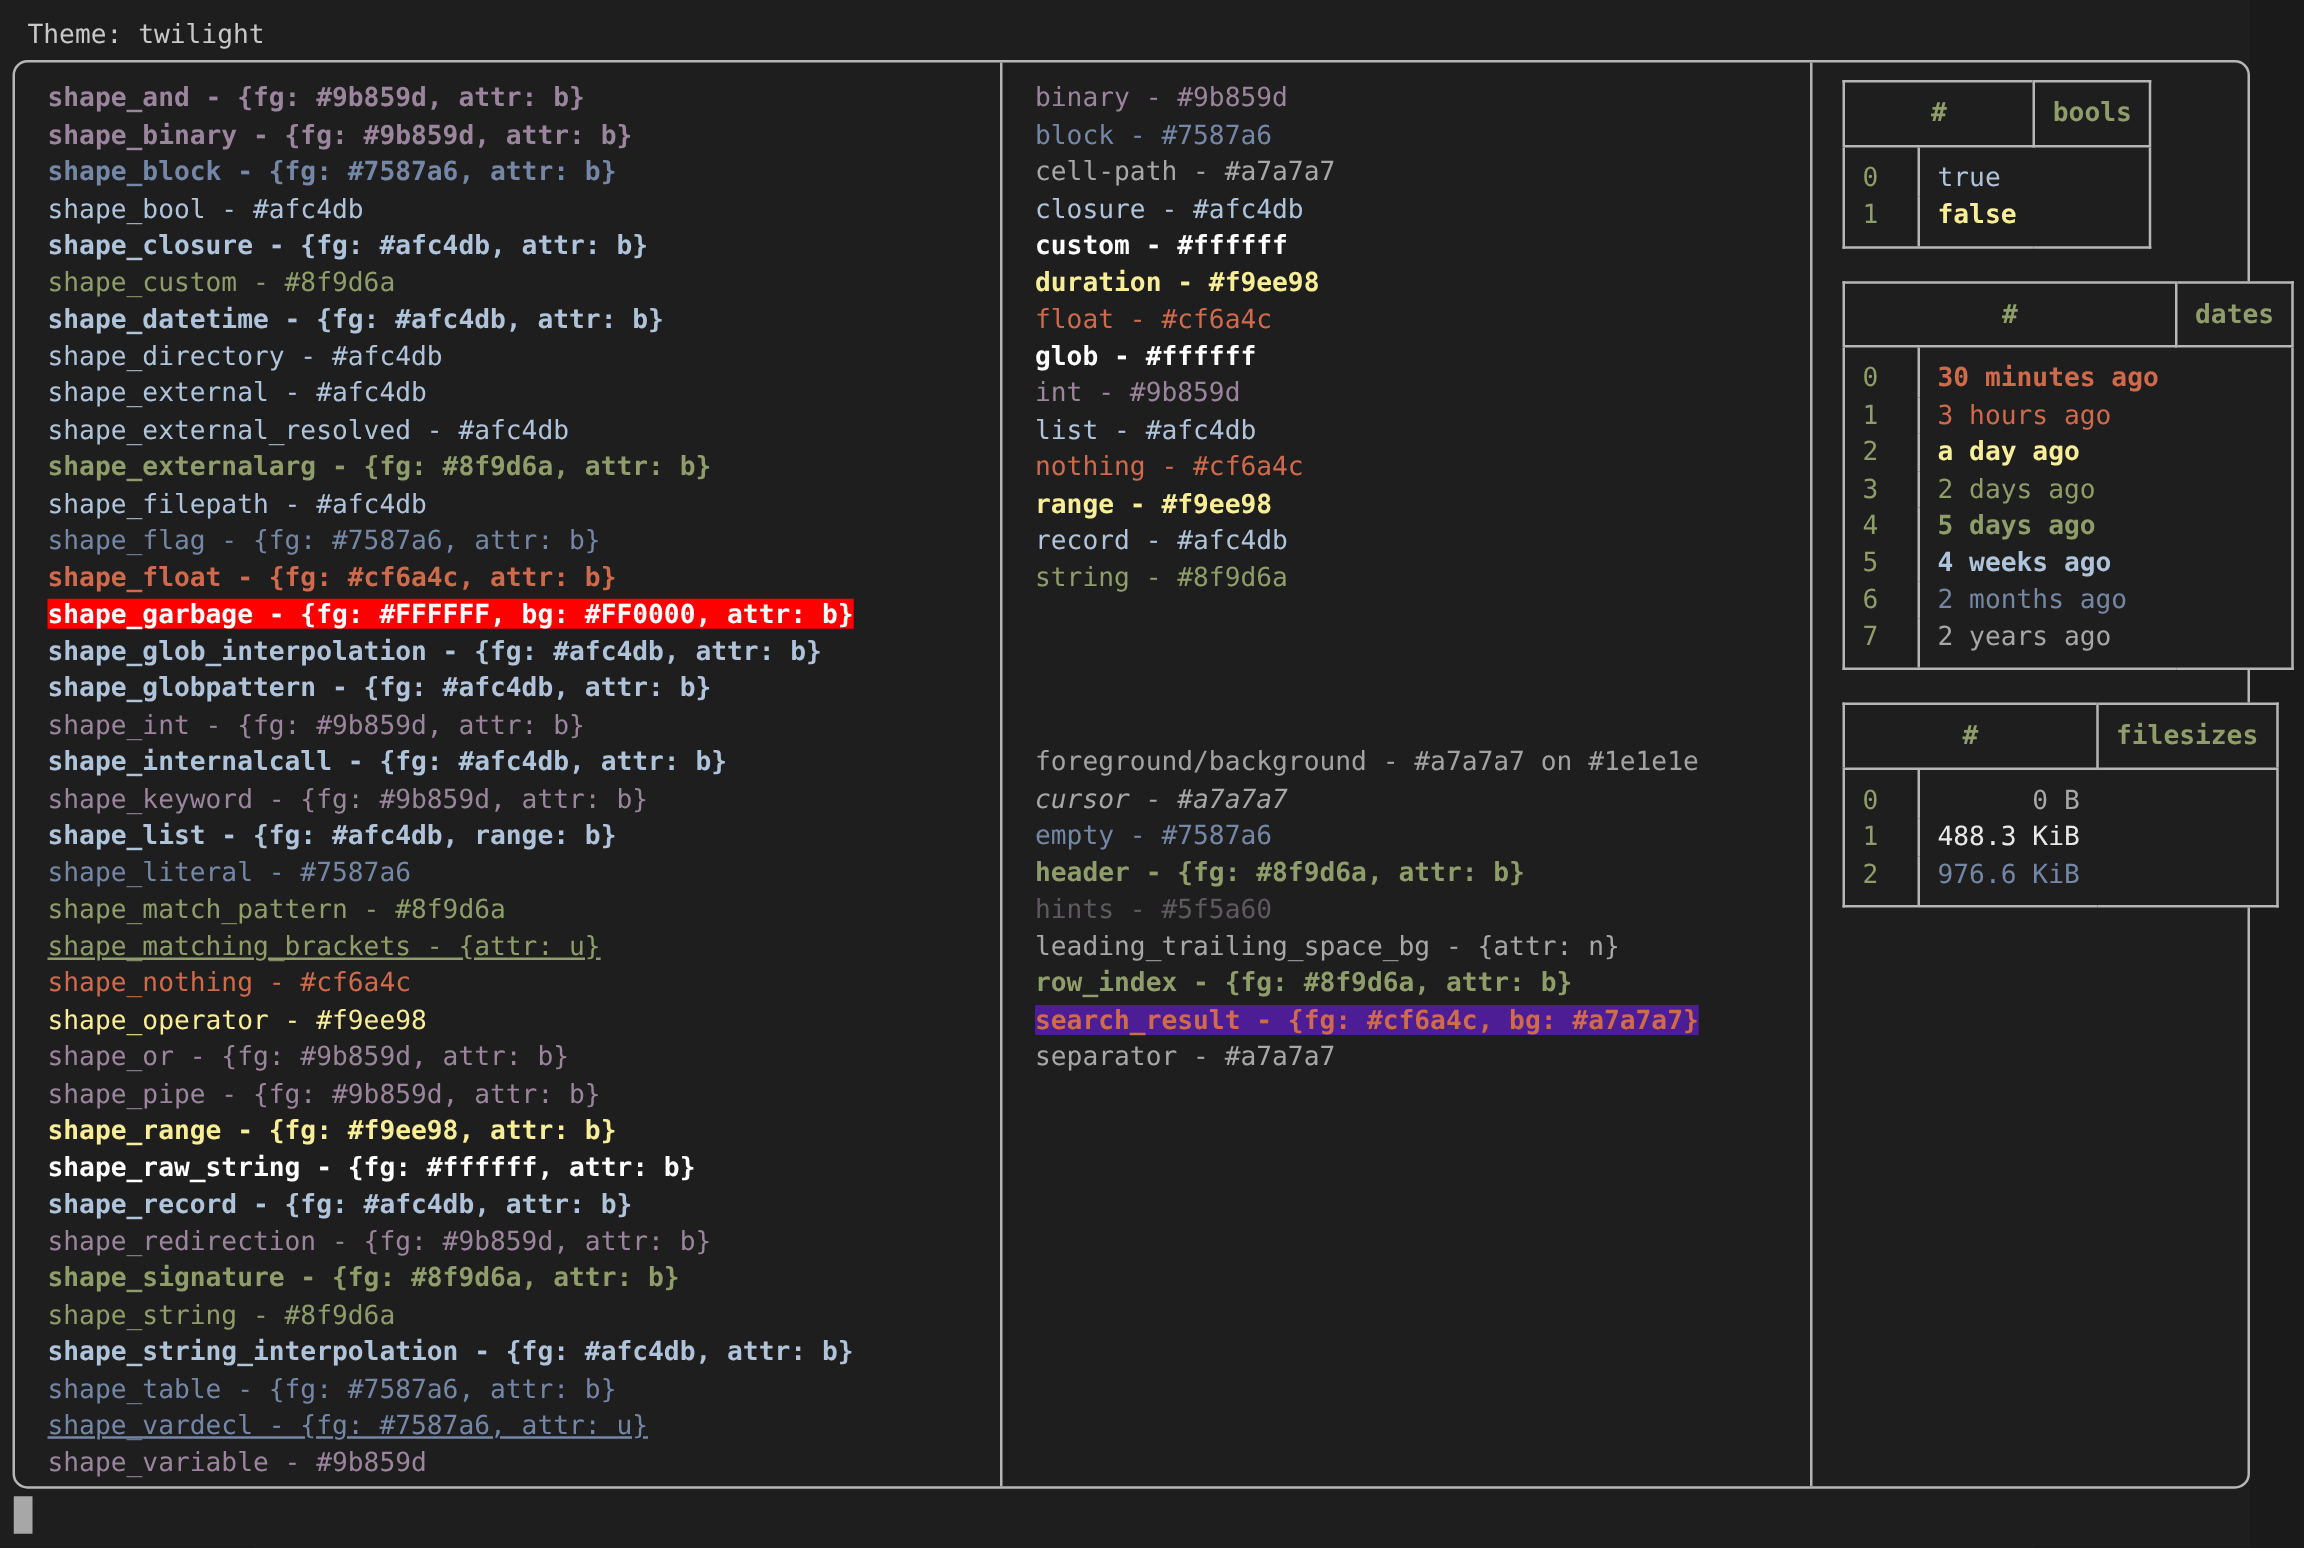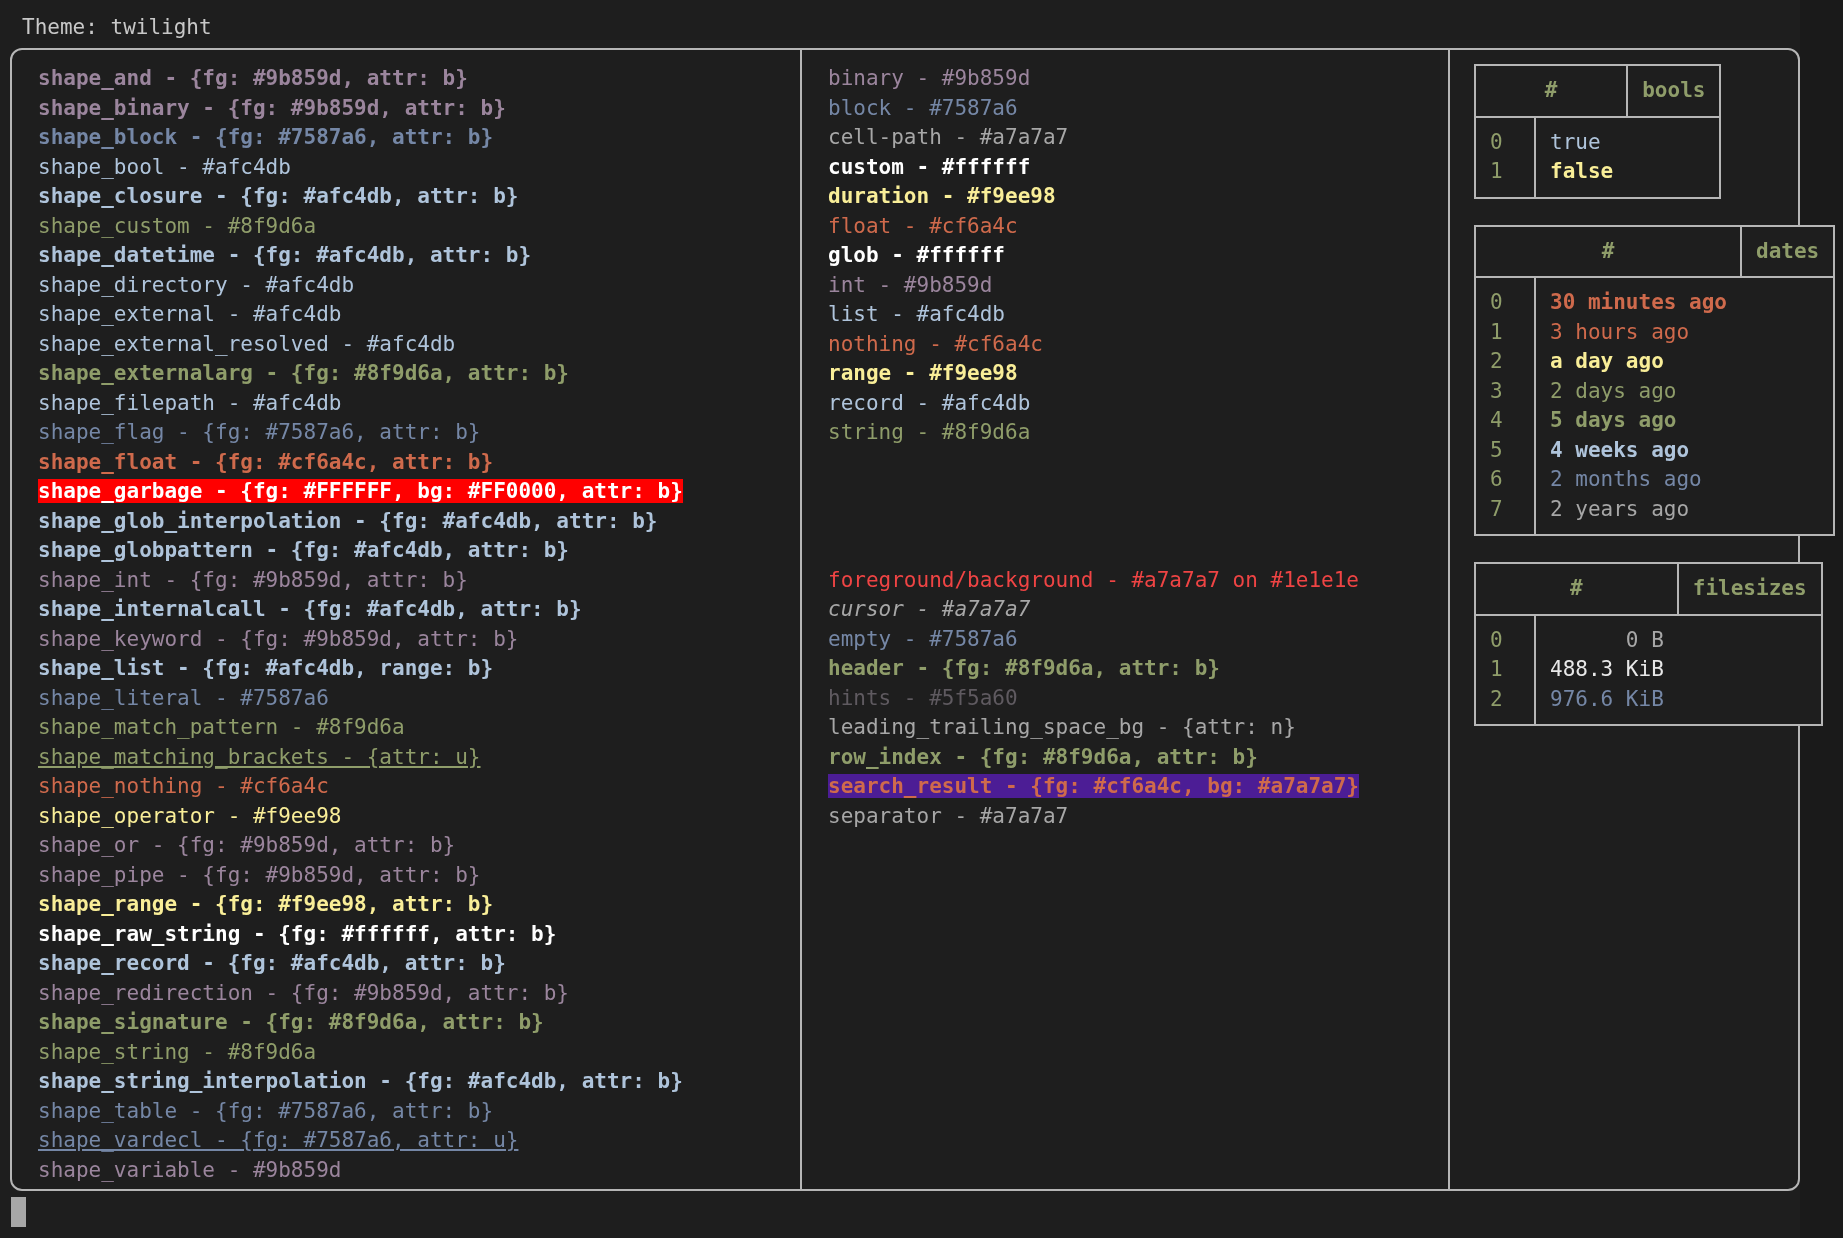--- a/index.html
+++ b/index.html
@@ -186,34 +186,35 @@
         <div class="line"><span style="color: rgb(117, 135, 166);">shape_table - {fg: #7587a6, attr: b}</span></div>
         <div class="line"><span style="color: rgb(117, 135, 166); text-decoration: underline;">shape_vardecl - {fg: #7587a6, attr: u}</span></div>
         <div class="line"><span style="color: rgb(155, 133, 157);">shape_variable - #9b859d</span></div>
       </div>
 
     <div class="col-mid">
       <div id="types-col">
           <div class="line"><span style="color: rgb(155, 133, 157);">binary - #9b859d</span></div>
           <div class="line"><span style="color: rgb(117, 135, 166);">block - #7587a6</span></div>
           <div class="line"><span style="color: rgb(167, 167, 167);">cell-path - #a7a7a7</span></div>
+          <div class="line"><span style="color: rgb(175, 196, 219);">closure - #afc4db</span></div>
           <div class="line"><span style="color: rgb(255, 255, 255); font-weight: bold;">custom - #ffffff</span></div>
           <div class="line"><span style="color: rgb(249, 238, 152); font-weight: bold;">duration - #f9ee98</span></div>
           <div class="line"><span style="color: rgb(207, 106, 76);">float - #cf6a4c</span></div>
           <div class="line"><span style="color: rgb(255, 255, 255); font-weight: bold;">glob - #ffffff</span></div>
           <div class="line"><span style="color: rgb(155, 133, 157);">int - #9b859d</span></div>
           <div class="line"><span style="color: rgb(175, 196, 219);">list - #afc4db</span></div>
           <div class="line"><span style="color: rgb(207, 106, 76);">nothing - #cf6a4c</span></div>
           <div class="line"><span style="color: rgb(249, 238, 152); font-weight: bold;">range - #f9ee98</span></div>
           <div class="line"><span style="color: rgb(175, 196, 219);">record - #afc4db</span></div>
           <div class="line"><span style="color: rgb(143, 157, 106);">string - #8f9d6a</span></div>
         </div>
       <div class="spacer-block"></div>
       <div id="ui-col">
-          <div class="line"><span style="color: #ef4444;">foreground/background - #a7a7a7 on #1e1e1e</span></div>
+          <div class="line"><span style="color: #a3a3a3;">foreground/background - #a7a7a7 on #1e1e1e</span></div>
           <div class="line"><span style="color: rgb(167, 167, 167); font-style: italic;">cursor - #a7a7a7</span></div>
           <div class="line"><span style="color: rgb(117, 135, 166);">empty - #7587a6</span></div>
           <div class="line"><span style="color: rgb(143, 157, 106); font-weight: bold;">header - {fg: #8f9d6a, attr: b}</span></div>
           <div class="line"><span style="color: rgb(95, 90, 96);">hints - #5f5a60</span></div>
           <div class="line"><span style="color: rgb(167, 167, 167);">leading_trailing_space_bg - {attr: n}</span></div>
           <div class="line"><span style="color: rgb(143, 157, 106); font-weight: bold;">row_index - {fg: #8f9d6a, attr: b}</span></div>
           <div class="line"><span class="hl-search" style="color: rgb(207, 106, 76);">search_result - {fg: #cf6a4c, bg: #a7a7a7}</span></div>
           <div class="line"><span style="color: rgb(167, 167, 167);">separator - #a7a7a7</span></div>
         </div>
     </div>

